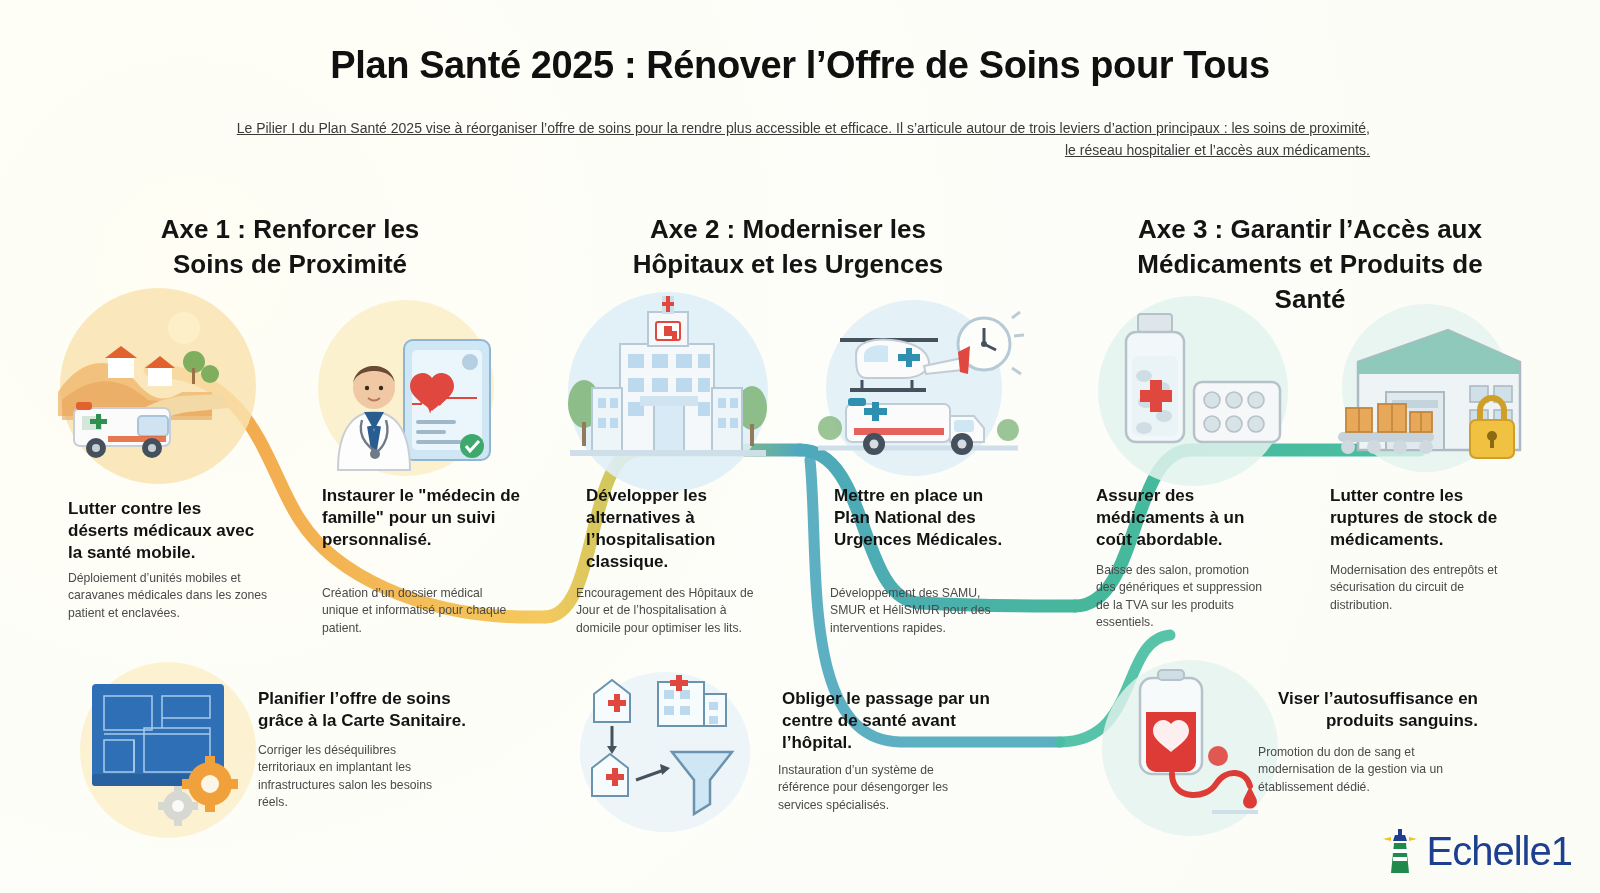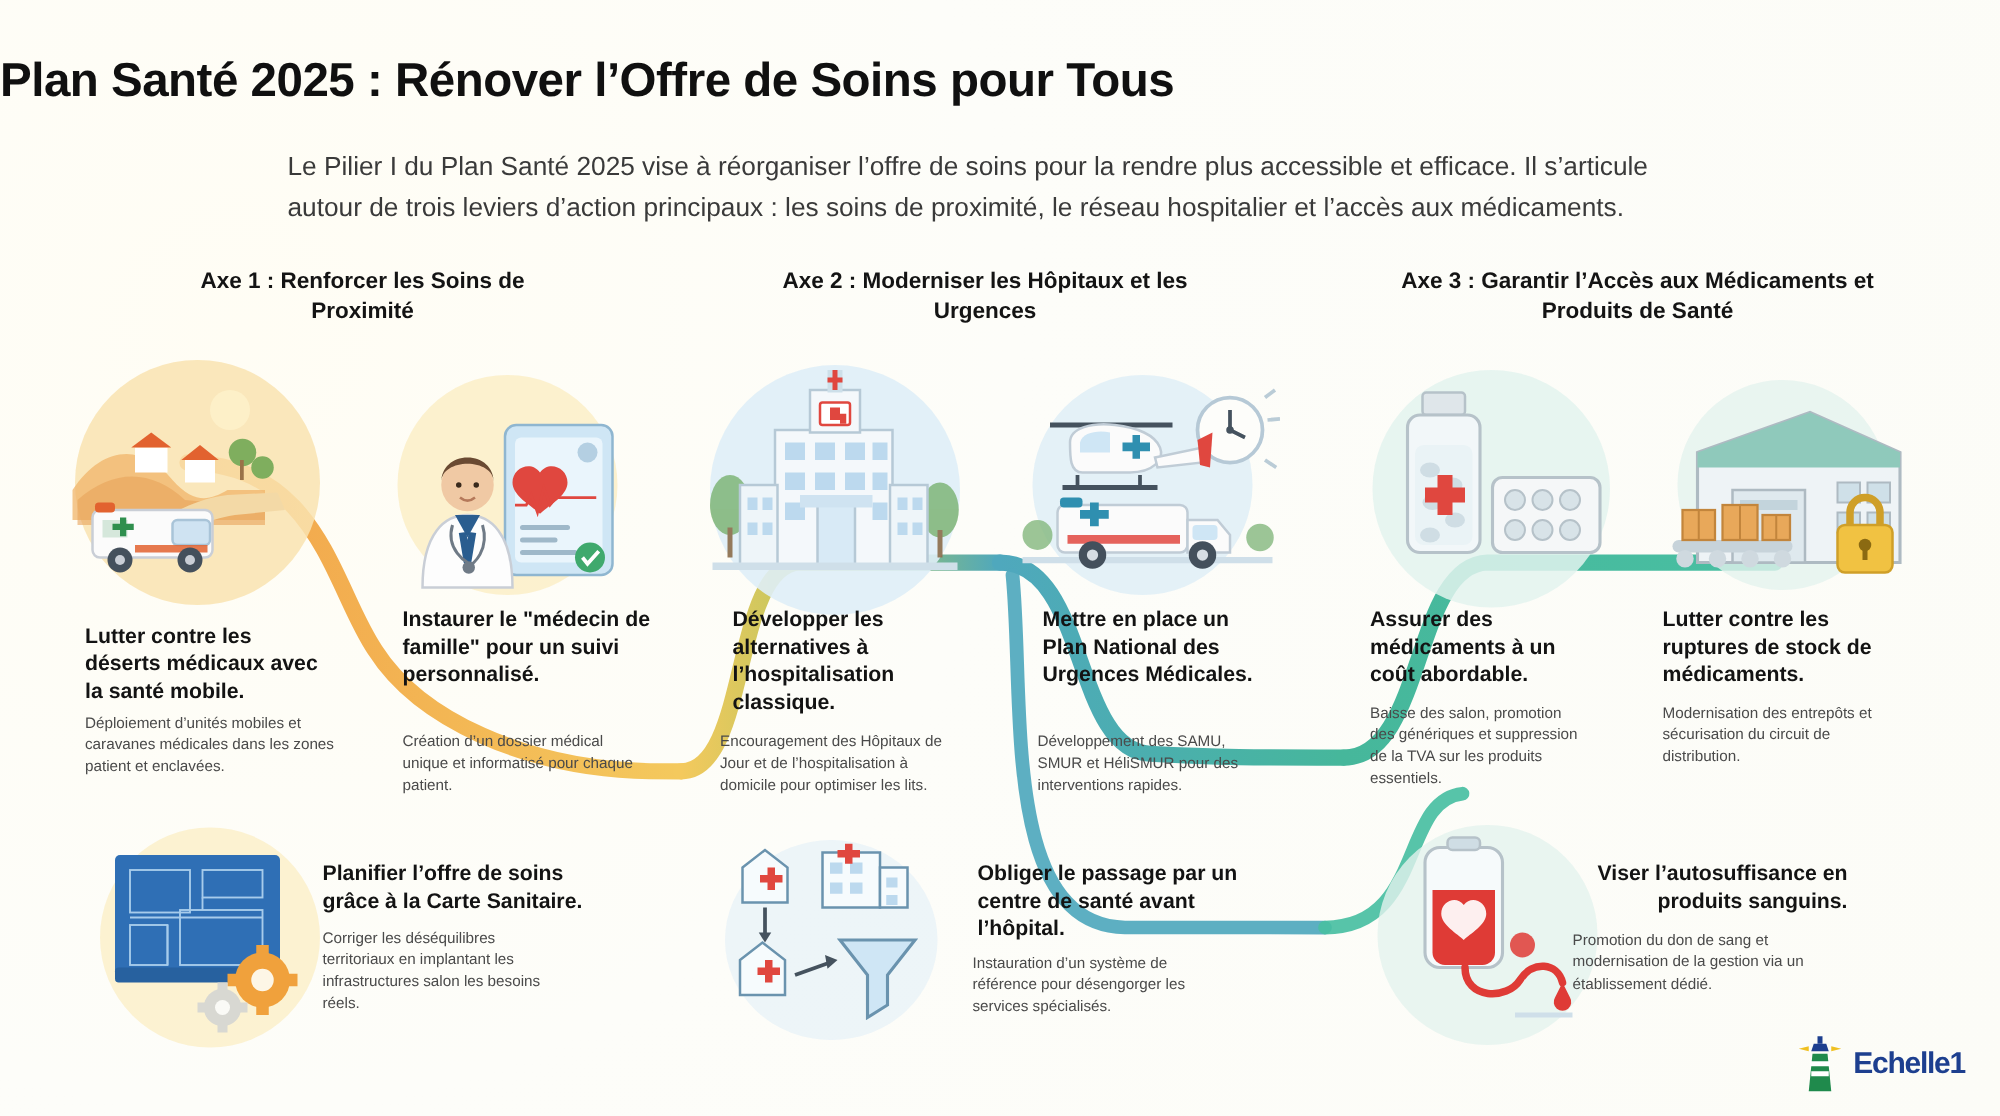--- a/index.html
+++ b/index.html
@@ -13,33 +13,33 @@
     color:#1d1d1d;
   }
   .page {
     position:absolute; inset:0;
     background:
       radial-gradient(circle at 12% 30%, #fffdf4 0%, #fdfdf9 40%, #fcfcf7 100%);
   }
   
   .title {
     position:absolute; top:44px; left:0; width:100%;
-    text-align:left;
+    text-align:center;
     font-size:38px; font-weight:bold; letter-spacing:-0.4px;
     color:#101010;
   }
   .subtitle {
     position:absolute; top:118px; left:50%; transform:translateX(-50%);
-    width:1140px; text-align:left;
-    font-size:21px; line-height:1.55; color:#3a3a3a;
+    width:1140px; text-align:right;
+    font-size:14px; line-height:1.55; color:#3a3a3a;text-decoration:underline;
   }
   
   .axe-head {
     position:absolute;
-    font-size:18px; font-weight:bold; line-height:1.35;
+    font-size:26px; font-weight:bold; line-height:1.35;
     color:#141414; text-align:center;
   }
   #axe1-head { left:140px; top:212px; width:300px; }
   #axe2-head { left:618px; top:212px; width:340px; }
   #axe3-head { left:1100px; top:212px; width:420px; }
 
   
   .ribbon { position:absolute; left:0; top:0; width:1600px; height:893px; pointer-events:none; }
 
   
@@ -56,21 +56,21 @@
   .item-desc {
     position:absolute;
     font-size:12.2px; line-height:1.42; color:#4a4a4a;
   }
 
   
   .logo {
     position:absolute; right:28px; bottom:18px;
     display:flex; align-items:center; gap:4px;
   }
-  .logo-text { font-size:24px; font-weight:bold; color:#1d3f8f; letter-spacing:-1px; }
+  .logo-text { font-size:40px; font-weight:normal; color:#1d3f8f; letter-spacing:-1px; }
   .logo-text .t1 { color:#1d3f8f; }
   .logo-mark { position:relative; width:46px; height:48px; }
 </style>
 </head>
 <body>
 
 <div class="page">
 
   <div class="title">Plan Santé 2025 : Rénover l’Offre de Soins pour Tous</div>
   <div class="subtitle">Le Pilier I du Plan Santé 2025 vise à réorganiser l’offre de soins pour la rendre plus accessible et efficace. Il s’articule autour de trois leviers d’action principaux : les soins de proximité, le réseau hospitalier et l’accès aux médicaments.</div>

